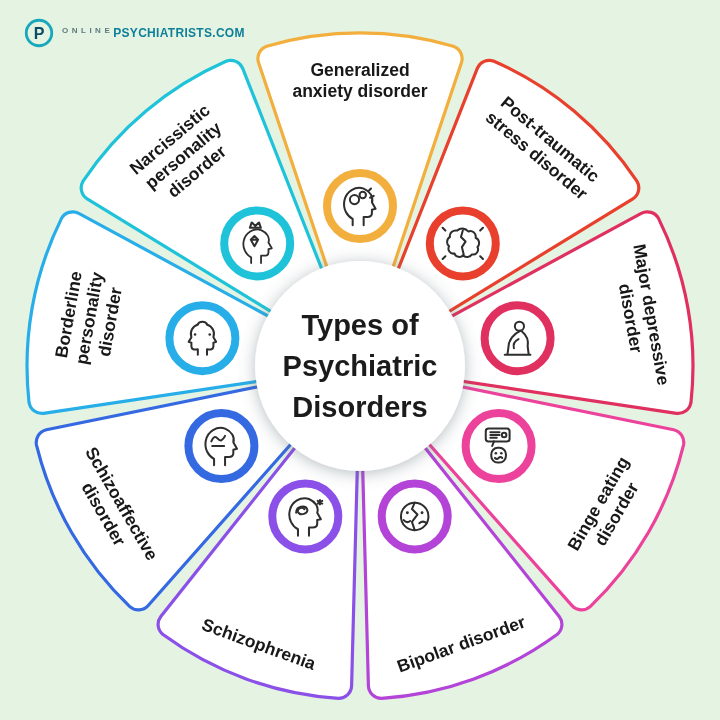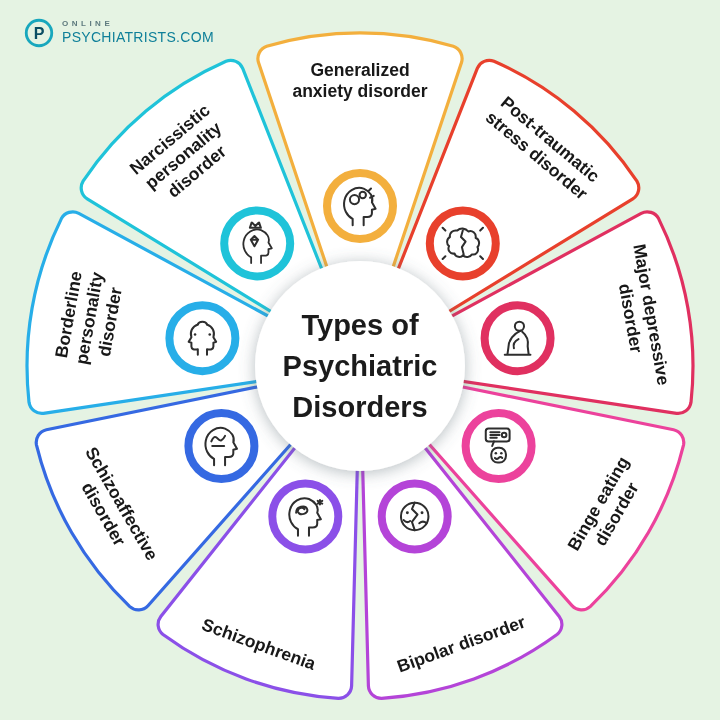--- a/index.html
+++ b/index.html
@@ -1,23 +1,23 @@
 <!DOCTYPE html>
 <html><head>
 <meta charset="utf-8">
 <style>
   html,body{margin:0;padding:0;}
   body{width:720px;height:720px;overflow:hidden;font-family:"Liberation Sans",sans-serif;}
   .stage{position:relative;width:720px;height:720px;overflow:hidden;}
   .stage svg.wheel{position:absolute;inset:0;}
   svg text{font-family:"Liberation Sans",sans-serif;}
   .logo{position:absolute;top:16px;left:22px;display:flex;align-items:center;gap:6px;z-index:5;}
-  .logo-text{display:flex;flex-direction:column;line-height:1.25;}
+  .logo-text{display:flex;flex-direction:row;line-height:1.25;}
   .logo-top{font-size:8px;letter-spacing:3.5px;color:#5e7a7e;font-weight:bold;}
-  .logo-bottom{font-size:14px;font-weight:normal;color:#0e7f99;letter-spacing:.3px;}
+  .logo-bottom{font-size:12px;font-weight:bold;color:#0e7f99;letter-spacing:.3px;}
 </style>
 </head>
 <body>
 
 <div class="stage" style="background: rgb(229, 243, 227);">
 
   <svg class="wheel" id="wheel" width="720" height="720" viewBox="0 0 720 720">
     <defs>
       <filter id="centerShadow" x="-40%" y="-40%" width="180%" height="180%">
         <feDropShadow dx="0" dy="2" stdDeviation="8" flood-color="#5b6b74" flood-opacity="0.45"></feDropShadow>

